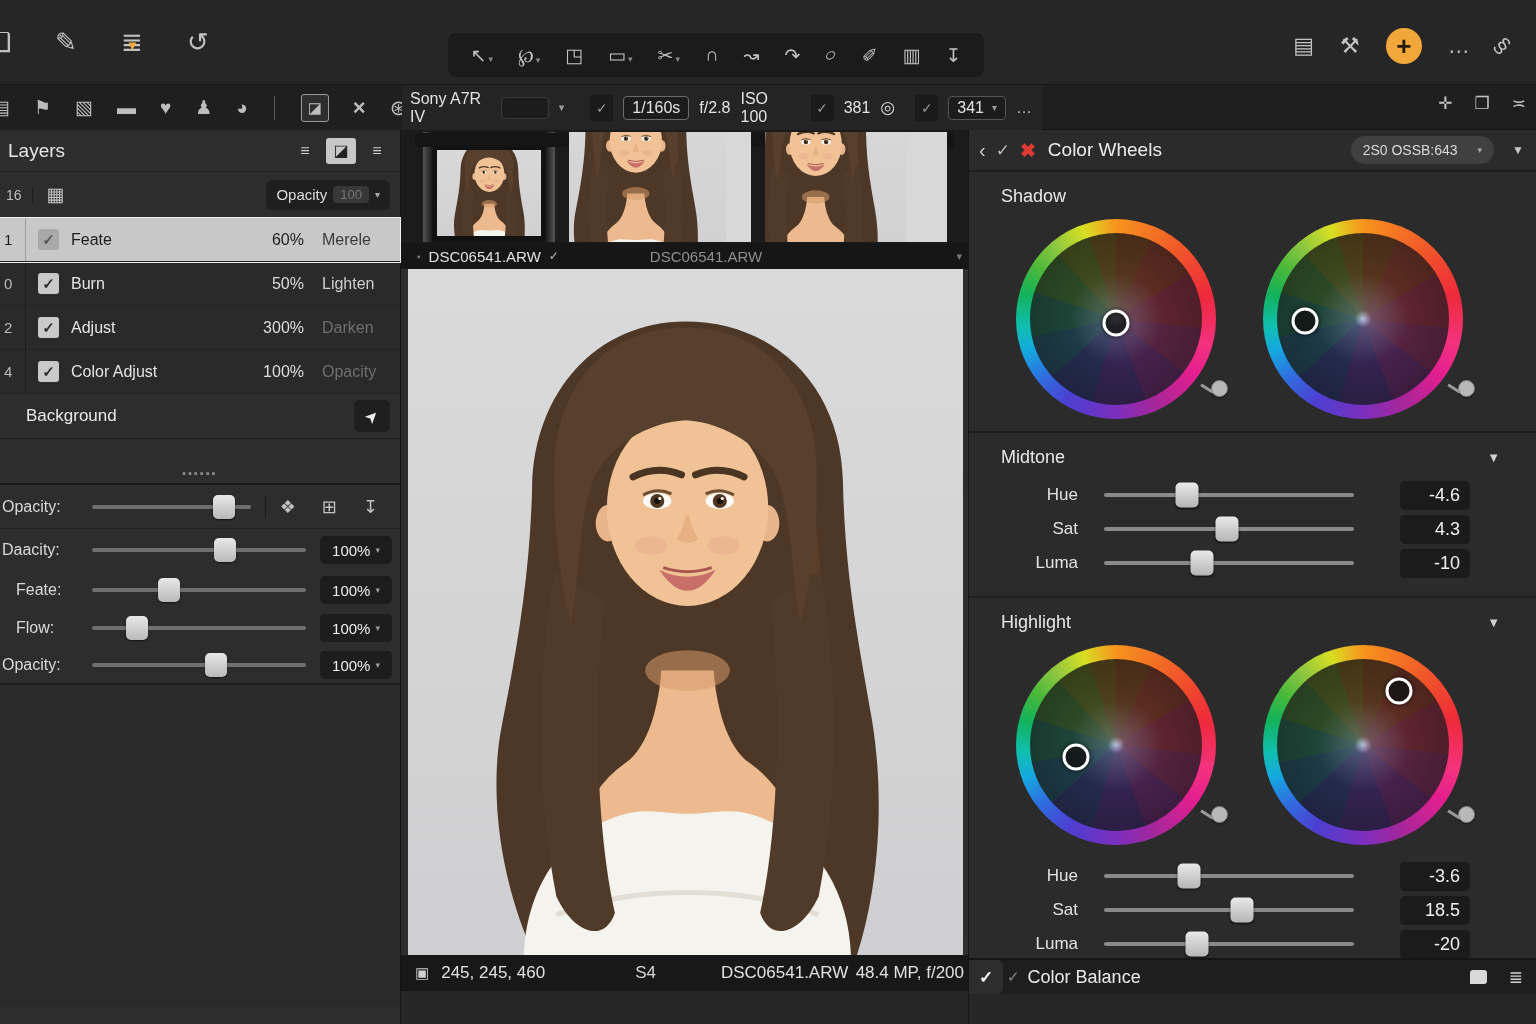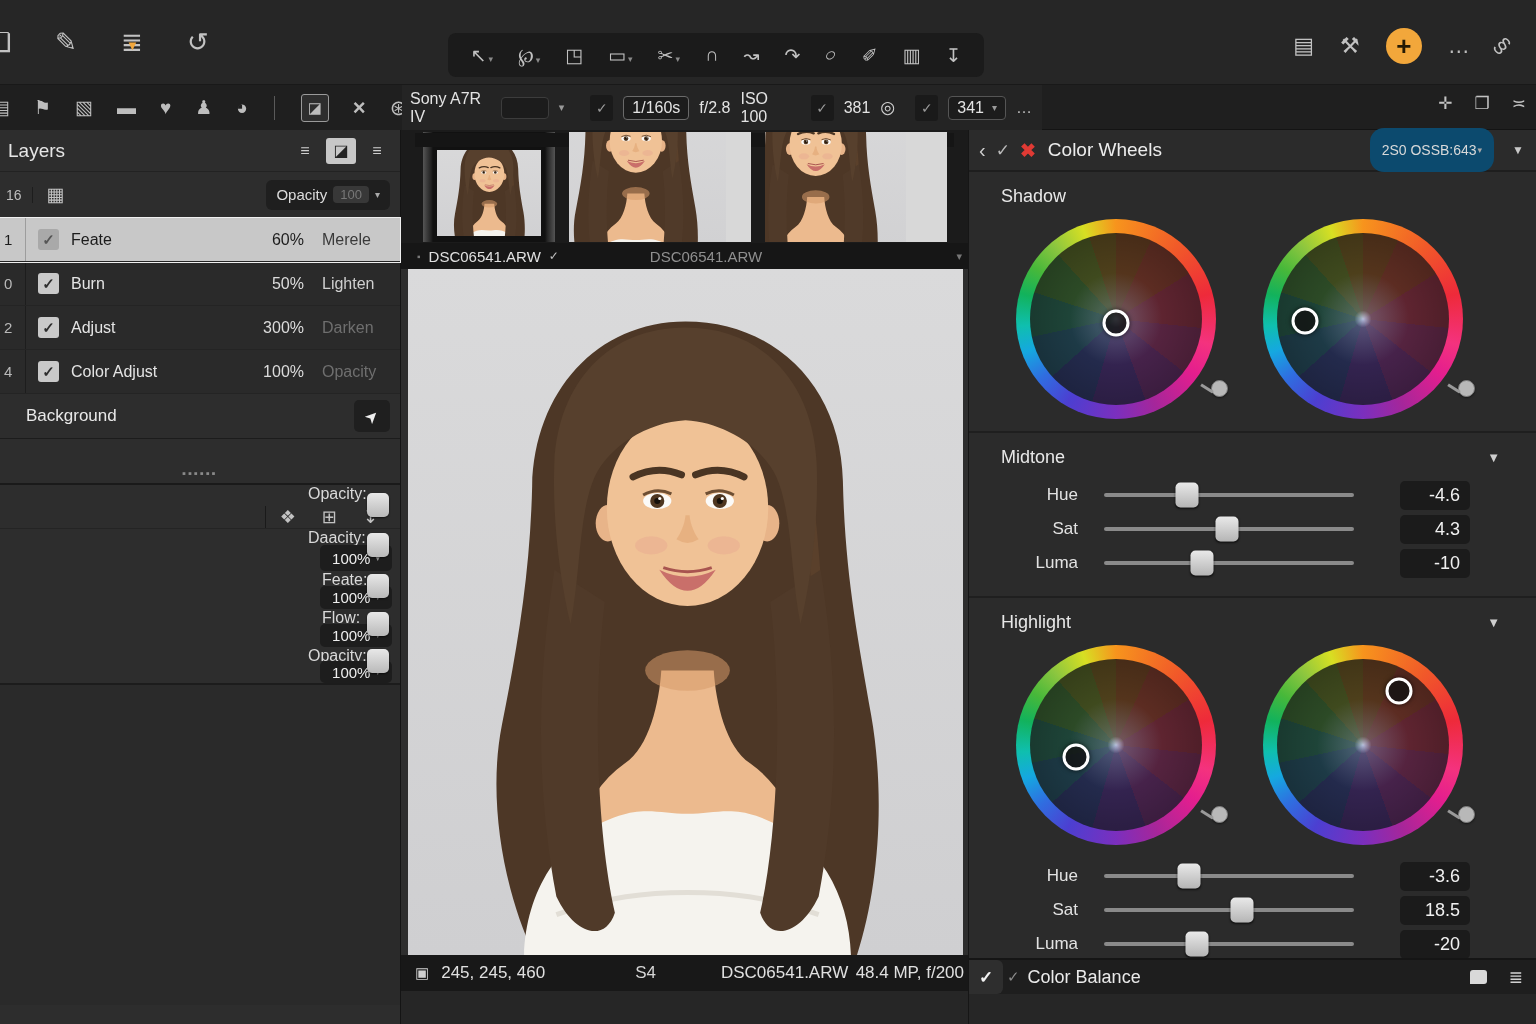--- a/index.html
+++ b/index.html
@@ -60,21 +60,21 @@
   .layer-row.selected .layer-blend{color:#3a3a3a;}
   .layer-row.selected .num{color:#1c1c1c;border-right-color:#9d9d9d;}
   .layer-row.selected .cbx{background:#a9a9a9;color:#555;}
 
   #bg-row{height:45px;display:flex;align-items:center;padding:0 10px 0 26px;border-bottom:1px solid #1c1c1c;font-size:17px;color:#e8e8e8;}
   #pin-btn{margin-left:auto;width:36px;height:32px;background:#1f1f1f;border-radius:5px;display:flex;align-items:center;justify-content:center;color:#efefef;font-size:16px;}
   #pin-btn span{display:inline-block;transform:rotate(-45deg);}
   #lp-gap{height:46px;border-bottom:2px solid #1a1a1a;position:relative;}
   #lp-gap .grip{position:absolute;left:50%;bottom:4px;transform:translateX(-50%);color:#8a8a8a;font-size:11px;letter-spacing:2px;}
 
-  .lslider-row{height:38px;display:flex;align-items:flex-end;padding:0 8px 0 0;font-size:16px;color:#d9d9d9;flex-direction:column;}
+  .lslider-row{height:38px;display:flex;align-items:center;padding:0 8px 0 0;font-size:16px;color:#d9d9d9;}
   .lslider-row .lab{width:86px;text-align:left;padding-left:2px;white-space:nowrap;overflow:hidden;}
   .ltrack{position:relative;height:4px;background:#6f6f6f;border-radius:2px;flex:1;margin:0 14px 0 6px;}
   .lhandle{position:absolute;top:50%;transform:translate(-50%,-50%);width:22px;height:24px;border-radius:5px;
      background:linear-gradient(#e8e8e8,#b9b9b9);box-shadow:0 1px 2px rgba(0,0,0,.6);}
   .pctbox{width:72px;height:28px;background:#1d1d1d;border-radius:5px;display:flex;align-items:center;justify-content:center;gap:5px;font-size:15px;color:#eee;}
   .pctbox .dd{font-size:9px;color:#999;}
   #lslider-icons{display:flex;gap:26px;padding:0 14px;border-left:1px solid #1a1a1a;font-size:18px;color:#d0d0d0;}
 
   
   #viewer{left:401px;top:130px;width:567px;height:894px;background:#2e2e2e;}
@@ -97,21 +97,21 @@
   #status-info{margin-left:auto;padding-right:4px;white-space:nowrap;}
   #below-status{left:0;top:861px;width:567px;height:33px;background:#262626;}
 
   
   #right-panel{left:968px;top:130px;width:568px;height:894px;background:#2b2b2b;border-left:1px solid #161616;}
   #rp-hdr{height:42px;display:flex;align-items:center;padding:0 12px 0 10px;border-bottom:2px solid #1e1e1e;gap:10px;}
   #rp-back{color:#cfcfcf;font-size:20px;}
   #rp-check{color:#b9b9b9;font-size:17px;}
   #rp-x{color:#e03a34;font-size:19px;font-weight:bold;}
   #rp-title{font-size:19px;color:#ececec;margin-left:2px;}
-  #rp-pill{margin-left:auto;background:#0c4a6e;border-radius:14px;height:44px;display:flex;align-items:center;gap:1px;padding:0 12px;font-size:14px;color:#d9d9d9;}
+  #rp-pill{margin-left:auto;background:#404040;border-radius:14px;height:28px;display:flex;align-items:center;gap:20px;padding:0 12px;font-size:14px;color:#d9d9d9;}
   #rp-pill .dd{font-size:9px;color:#aaa;}
   #rp-dd{color:#c9c9c9;font-size:12px;margin-left:8px;}
   .sec-label{font-size:18px;color:#e8e8e8;padding:14px 0 0 32px;display:flex;align-items:center;}
   .sec-label .tri{margin-left:auto;margin-right:36px;font-size:13px;color:#cfcfcf;}
   .sec-divider{height:2px;background:#1f1f1f;margin-top:12px;}
   .wheels-row{display:flex;gap:47px;padding:12px 0 0 47px;}
   .wheel{position:relative;width:200px;height:200px;}
   .ring{position:absolute;inset:0;border-radius:50%;
     background:conic-gradient(from 0deg,
       #f7941d, #f15a29 40deg, #ee2a3a 75deg, #f4327e 105deg, #e41e8e 125deg,

